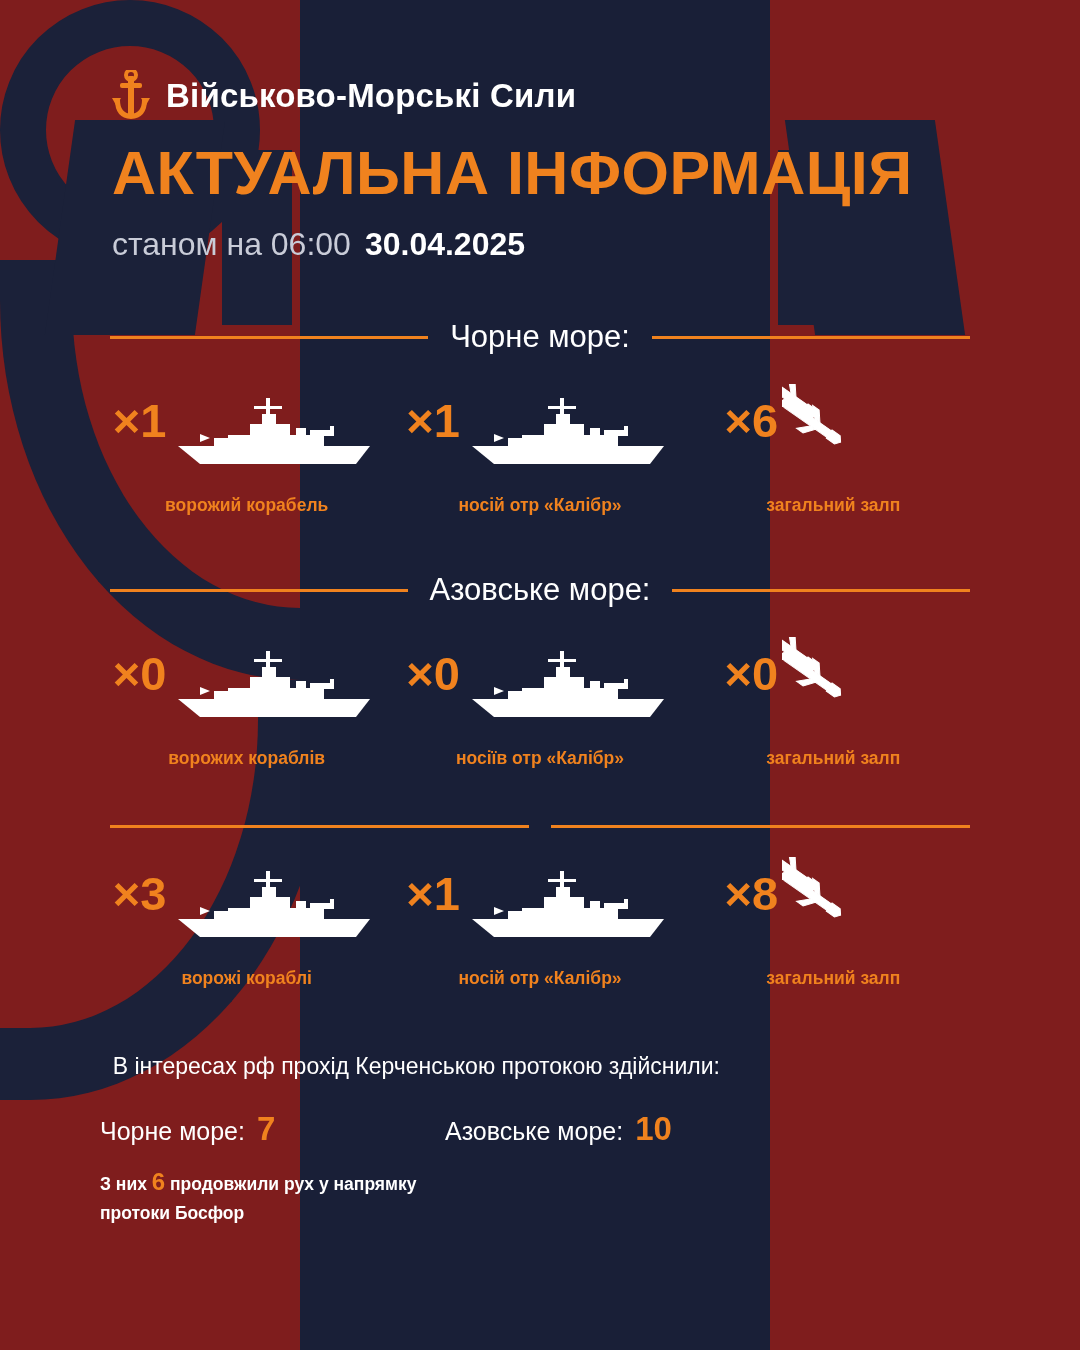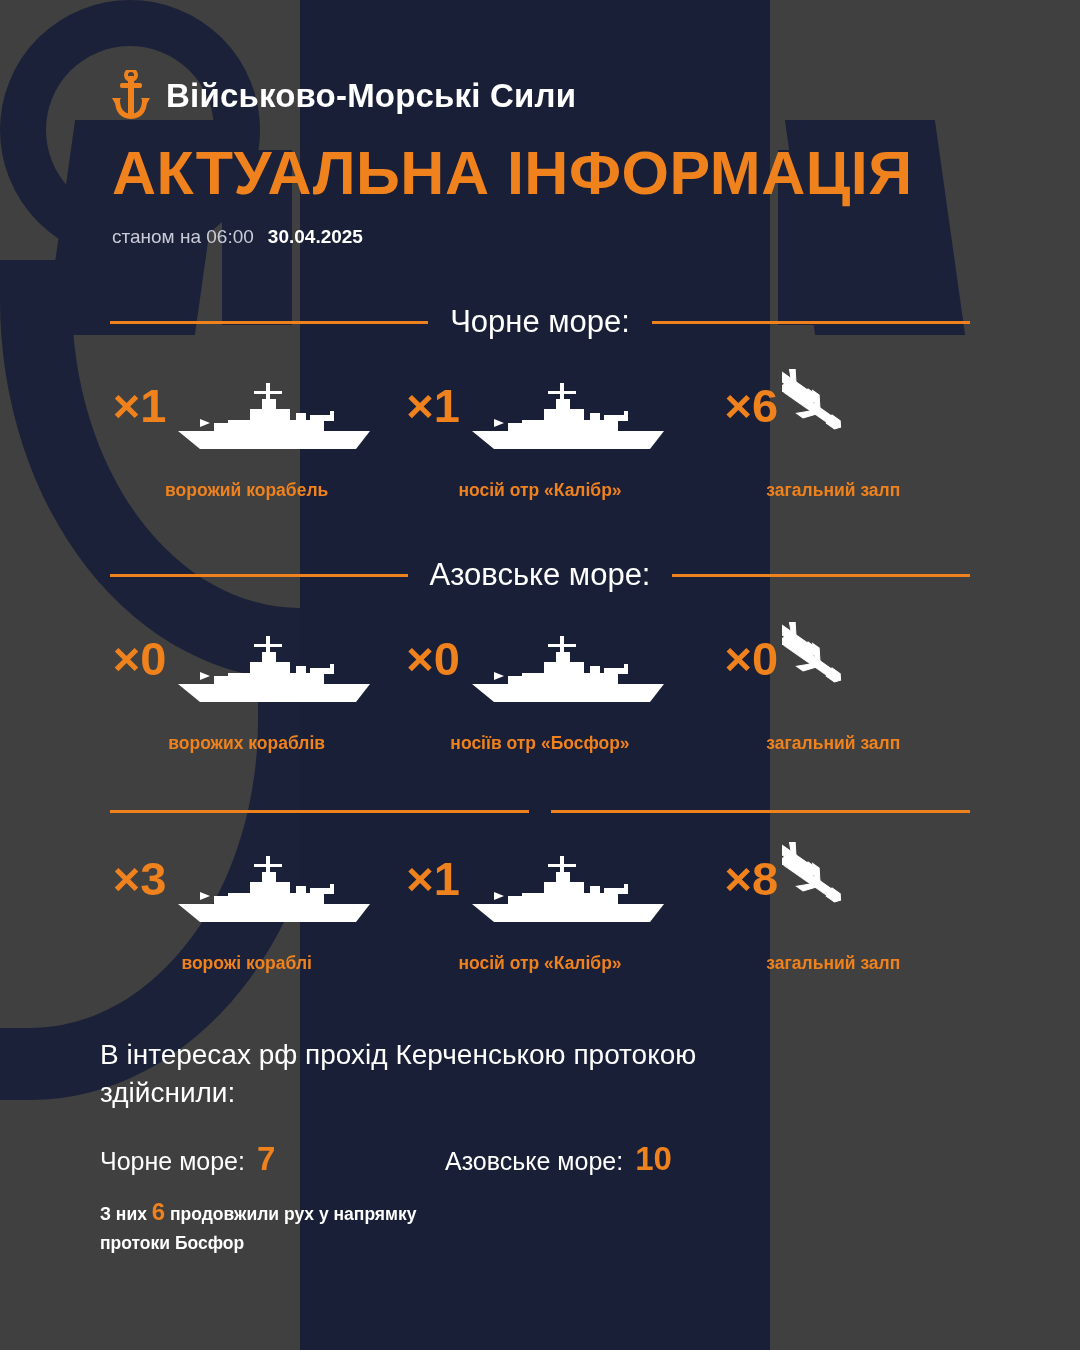--- a/index.html
+++ b/index.html
@@ -9,21 +9,21 @@
     height: 1350px;
     background: #151a2e;
     font-family: "Liberation Sans", sans-serif;
     overflow: hidden;
   }
 
   #poster {
     position: relative;
     width: 1080px;
     height: 1350px;
-    background: #404040;
+    background: #7f1d1d;
     overflow: hidden;
   }
 
   
   .bg-layer { position: absolute; inset: 0; overflow: hidden; }
   .bg-shape { position: absolute; background: #1b2139; }
   .bg-center-col {
     left: 300px; top: 0; width: 470px; height: 1350px;
     background: #191f37;
   }
@@ -87,21 +87,21 @@
     font-weight: bold;
     letter-spacing: 0.5px;
     line-height: 1.02;
   }
 
   .subline {
     margin: 22px 0 0 112px;
     display: flex;
     align-items: baseline;
     gap: 14px;
-    font-size: 19px;
+    font-size: 32px;
   }
   .subline .as-of { color: #c9ccd8; }
   .subline .date { color: #ffffff; font-weight: bold; }
 
   
   .section { margin-top: 56px; }
   .sec-head {
     display: flex;
     align-items: center;
     gap: 22px;
@@ -155,23 +155,24 @@
     text-align: right;
     white-space: nowrap;
   }
   .ship-svg { width: 210px; height: 76px; }
   .missile-svg { width: 160px; height: 96px; }
 
   
   .kerch {
     margin: 62px 0 0 100px;
     color: #ffffff;
-    font-size: 28px;
+    font-size: 23px;
     line-height: 1.35;
     max-width: 620px;
+    text-align: right;
   }
   .kerch-rows {
     display: flex;
     margin: 28px 0 0 100px;
     gap: 0;
   }
   .kerch-col { width: 345px; }
   .kerch-col.wide { width: 470px; }
   .kerch-top {
     display: flex;
@@ -357,21 +358,21 @@
                 <rect x="96" y="4" width="4" height="17"></rect>
                 <rect x="84" y="12" width="28" height="3"></rect>
                 <rect x="126" y="34" width="10" height="8"></rect>
                 <rect x="140" y="36" width="22" height="6"></rect>
                 <rect x="160" y="32" width="4" height="10"></rect>
                 <rect x="44" y="44" width="16" height="8"></rect>
                 <path d="M30 40 L40 44 L30 48 Z"></path>
               </g>
             </svg>
           </div>
-          <div class="stat-label">носіїв отр «Босфор»</div>
+          <div class="stat-label">носіїв отр «Калібр»</div>
         </div>
 
         <div class="stat">
           <div class="stat-visual">
             <span class="stat-num">×0</span>
             <svg class="missile-svg" viewBox="0 0 160 96">
               <g fill="#ffffff" stroke="#ffffff" stroke-width="1">
                 <g transform="translate(26,20) rotate(35)">
                   <path d="M0 0 L10 0 L14 5 L10 10 L0 10 Z"></path>
                   <rect x="-54" y="1" width="56" height="8" rx="2"></rect>

